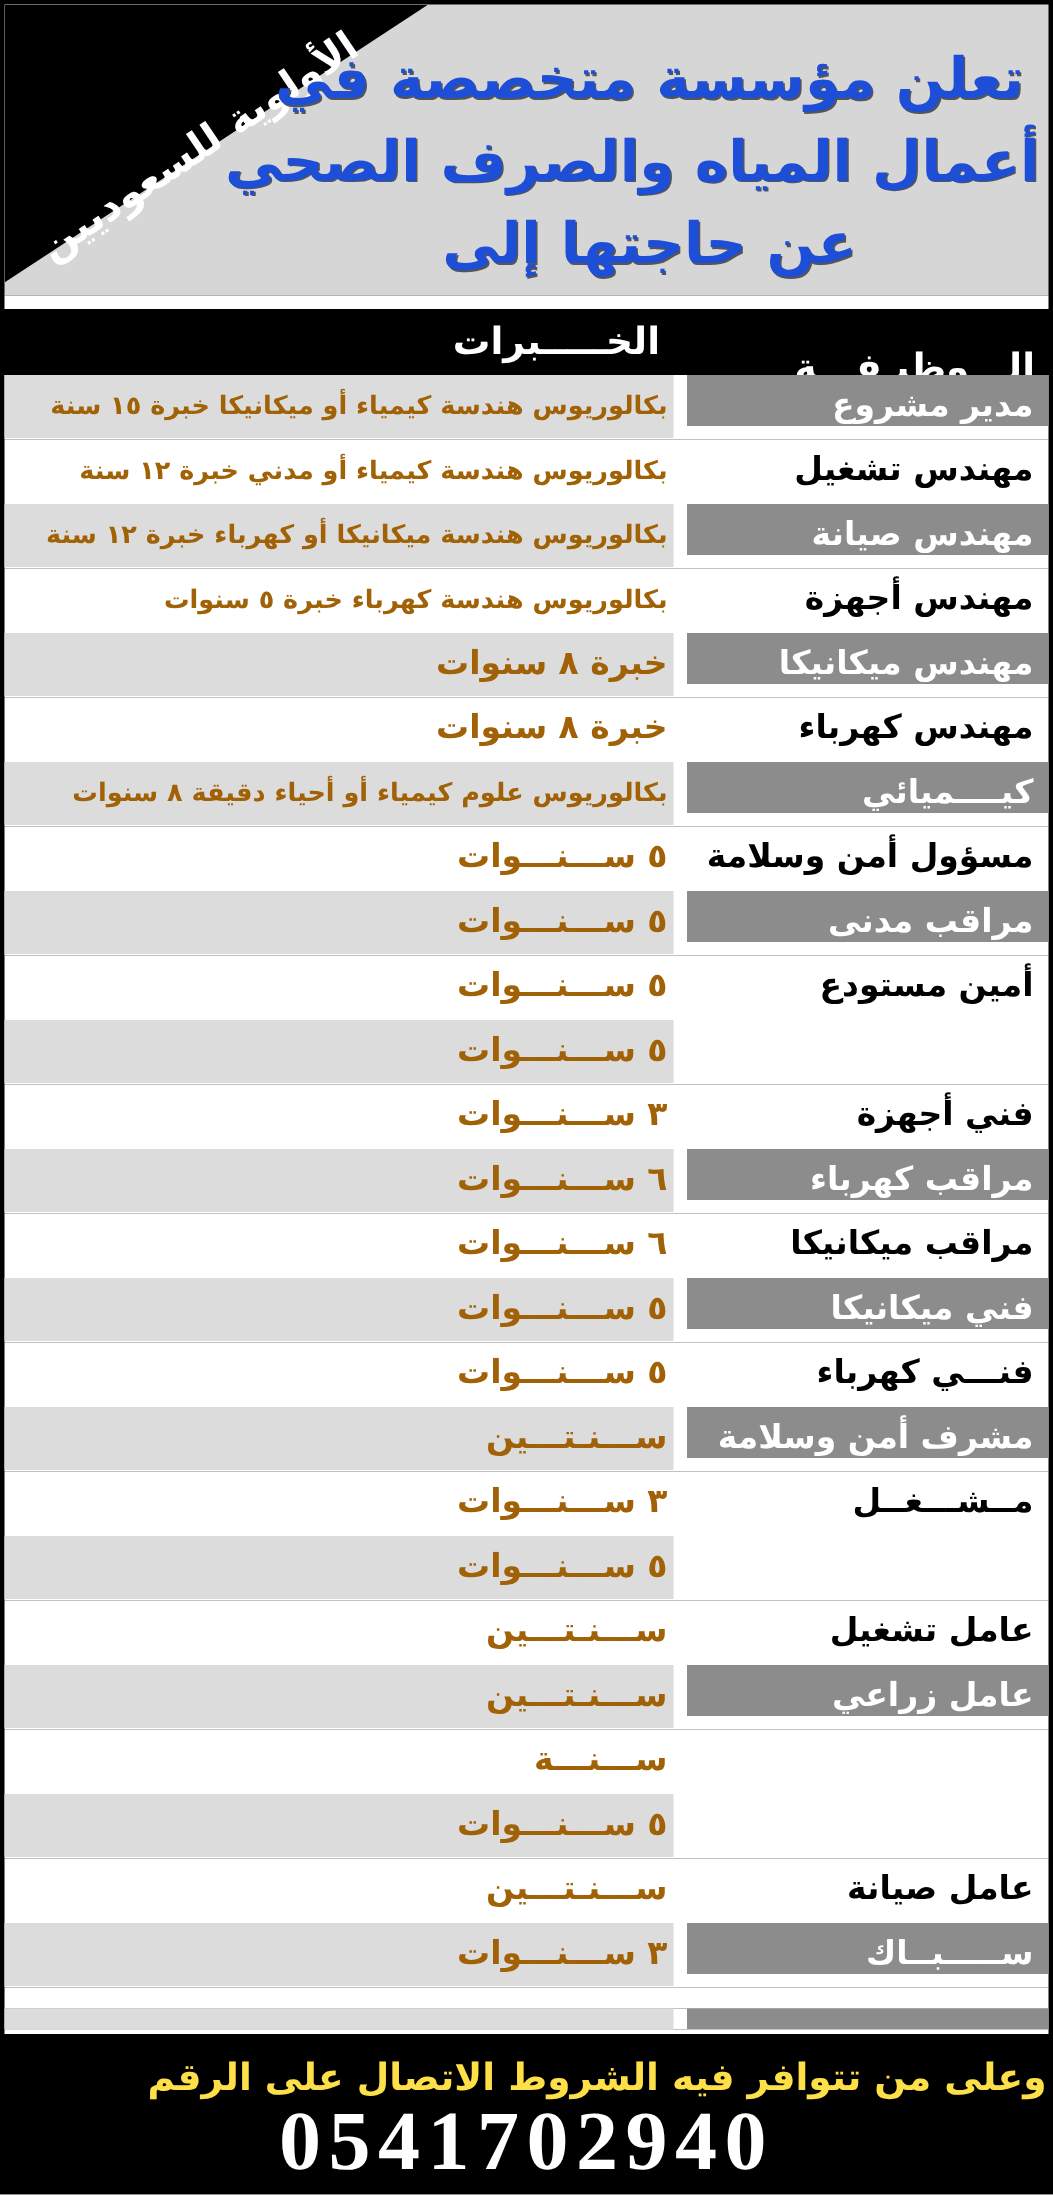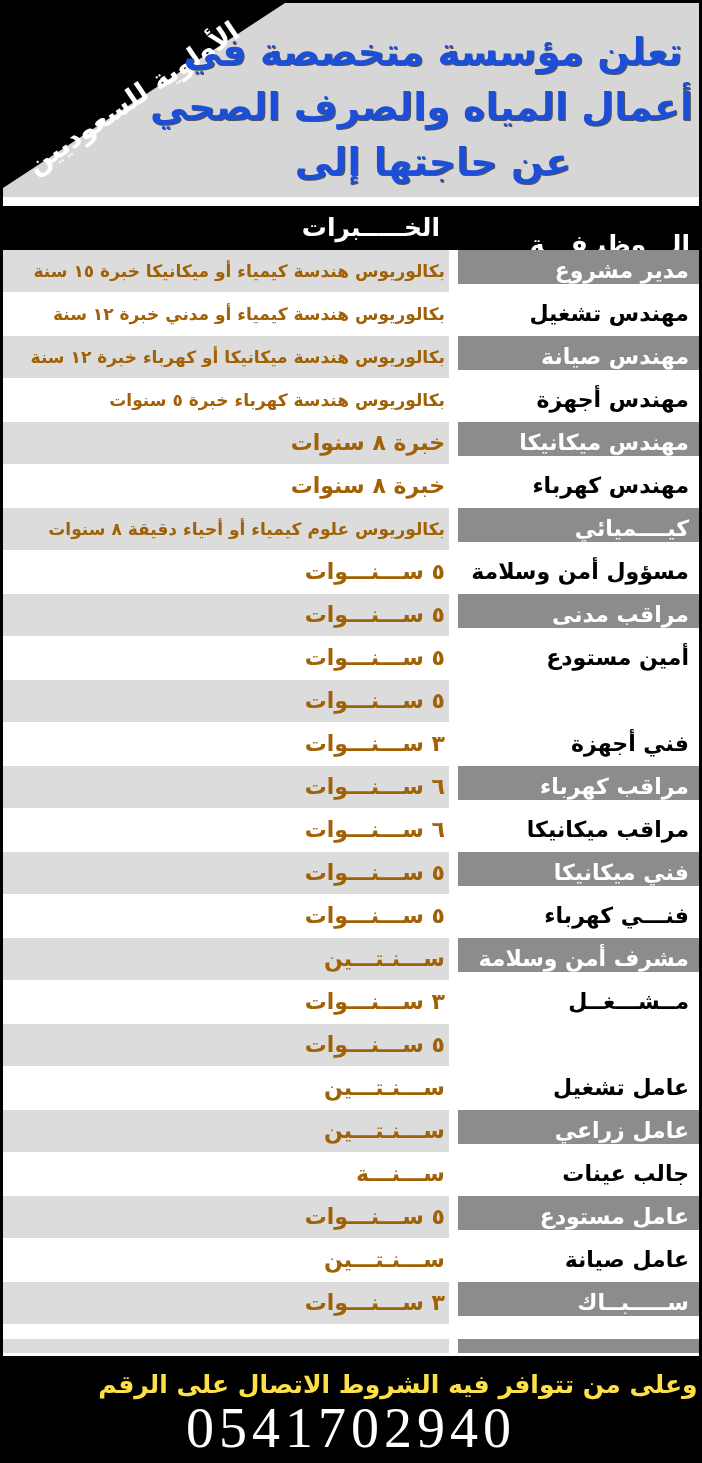--- a/index.html
+++ b/index.html
@@ -23,21 +23,21 @@
   .cell-exp.lg { font-size:22px; }
   .row.alt .cell-job { background:#8c8c8c; color:#fff; }
   .row.alt .cell-exp { background:#dcdcdc; }
   .spacer { position:relative; height:14px; background:#fff; }
   .tail { position:relative; height:14px; background:#fff; }
   .tail .l { position:absolute; left:0; top:0; width:446px; height:14px; background:#dcdcdc; }
   .tail .r { position:absolute; right:0; top:0; width:241px; height:14px; background:#8c8c8c; }
   .tail-gap { position:relative; height:3px; background:#fff; }
   .footer-text { position:absolute; left:0; top:1365px; width:702px; text-align:center; color:#fde047; font-size:25px; line-height:40px; white-space:nowrap;padding-left:47px; }
   .footer-phone { position:absolute; left:0; top:1398px; width:702px; text-align:center; color:#fff;
-                  font-family:"Liberation Serif", serif; font-weight:normal; font-size:56px; line-height:60px; letter-spacing:5px; direction:ltr; }
+                  font-family:"Liberation Serif", serif; font-weight:bold; font-size:56px; line-height:60px; letter-spacing:5px; direction:ltr; }
 </style>
 </head>
 <body>
 
 <div class="page">
 
   <div class="banner">
     <svg width="696" height="194">
       <polygon points="0,0 282,0 0,185" fill="#000"></polygon>
     </svg>
@@ -130,25 +130,23 @@
       </div>
     <div class="row">
         <div class="cell-job">عامل تشغيل</div>
         <div class="cell-exp lg">ســـنـتـــين</div>
       </div>
     <div class="row alt">
         <div class="cell-job">عامل زراعي</div>
         <div class="cell-exp lg">ســـنـتـــين</div>
       </div>
     <div class="row">
-        <div class="cell-job">جالب عينات</div>
         <div class="cell-exp lg">ســـنـــة</div>
       </div>
     <div class="row alt">
-        <div class="cell-job">عامل مستودع</div>
         <div class="cell-exp lg">٥ ســـنـــوات</div>
       </div>
     <div class="row">
         <div class="cell-job">عامل صيانة</div>
         <div class="cell-exp lg">ســـنـتـــين</div>
       </div>
     <div class="row alt">
         <div class="cell-job">ســـــبــاك</div>
         <div class="cell-exp lg">٣ ســـنـــوات</div>
       </div>

